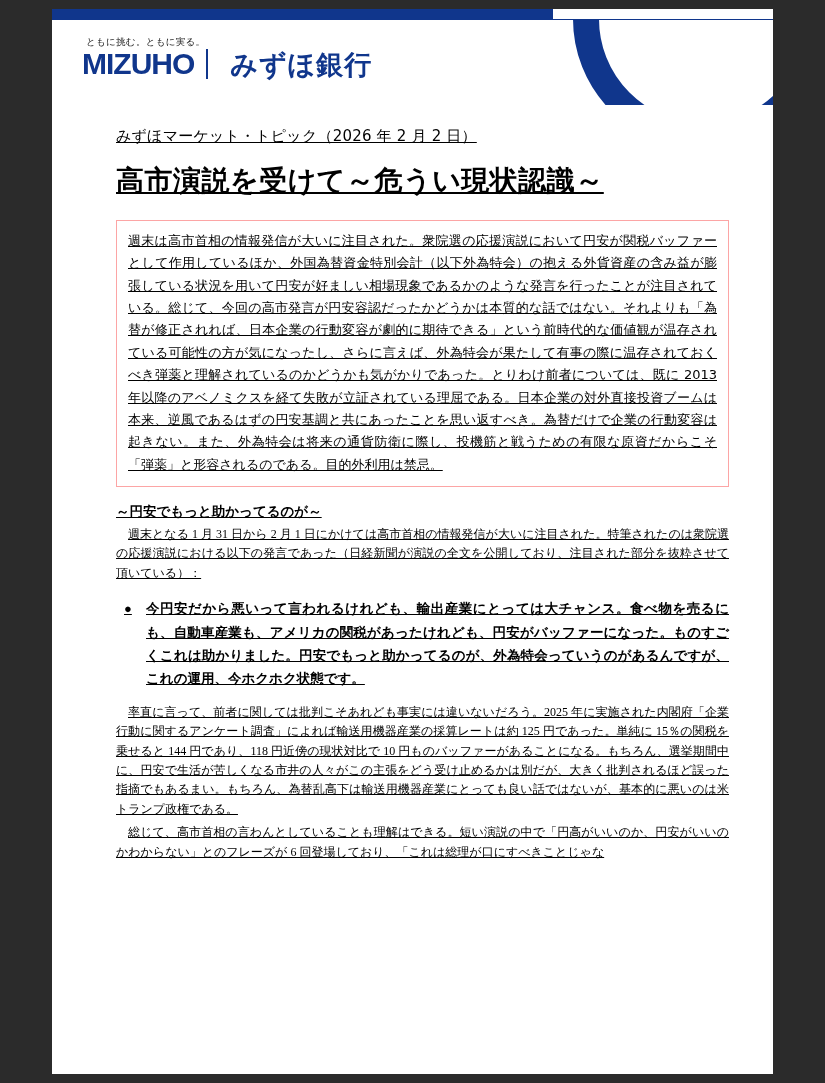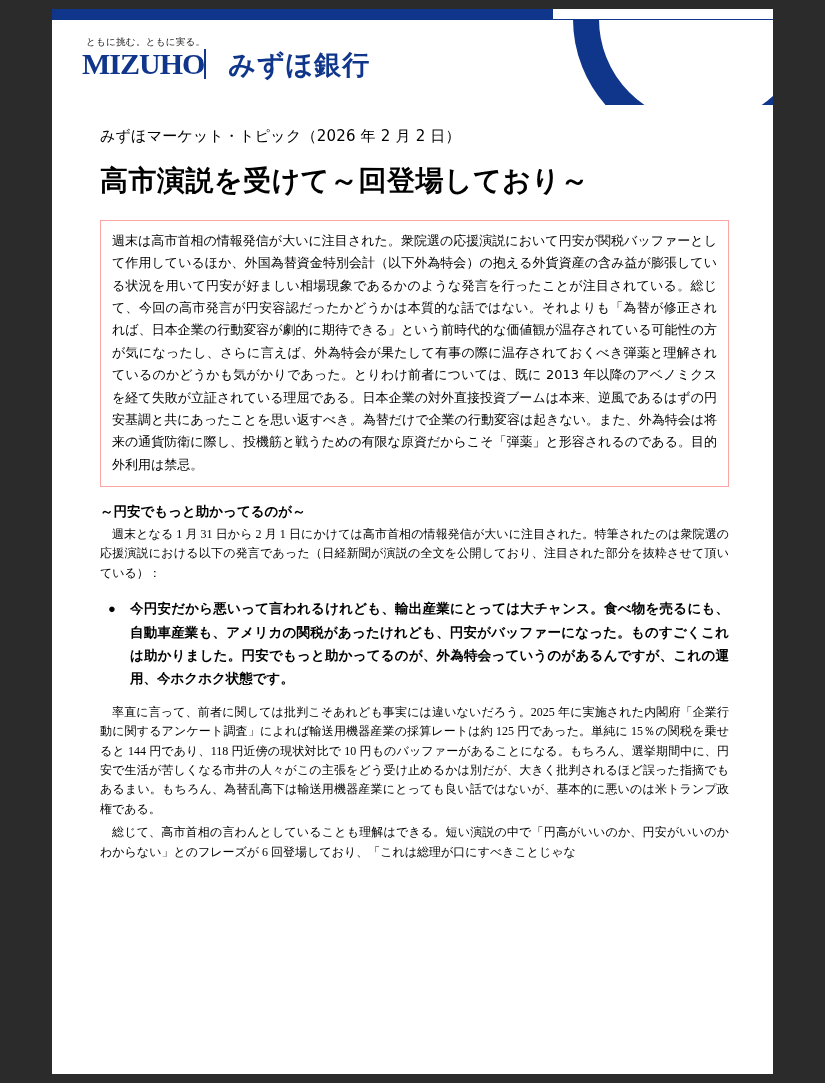--- a/index.html
+++ b/index.html
@@ -64,47 +64,49 @@
     letter-spacing: 0.3px;
   }
   .logo-row {
     position: absolute;
     left: 30px;
     top: 40px;
     display: flex;
     align-items: center;
   }
   .logo-mark {
-    font-family: Liberation Serif, serif;
+    font-family: Liberation Sans, sans-serif;
     font-weight: bold;
     font-size: 30px;
     letter-spacing: -1px;
     color: #10368c;
     line-height: 1;
+    padding-right: 12px;
   }
   .logo-divider {
     width: 2px;
     height: 30px;
     background: #10368c;
     margin-right: 13px;
   }
   .logo-text {
     font-family: "DejaVu Sans", sans-serif;
     font-weight: bold;
     font-size: 27px;
     color: #10368c;
     letter-spacing: 1px;
     line-height: 1;
     margin-left: 9px;
   }
 
   
   .doc {
-    padding: 0 44px 0 48px;
-    box-sizing: border-box;
+    padding: 0 44px 0 64px;
+    box-sizing: border-box;
+    text-decoration: underline;
   }
   .kicker {
     font-family: "DejaVu Sans", sans-serif;
     font-size: 15px;
     color: #000;
     margin-top: 22px;
     letter-spacing: 0.2px;
   }
   .title {
     font-family: "DejaVu Sans", sans-serif;
@@ -185,21 +187,21 @@
       <span class="logo-mark">MIZUHO</span>
       <span class="logo-divider"></span>
       <span class="logo-text">みずほ銀行</span>
     </div>
   </div>
 
   <div class="doc">
 
     <div class="kicker">みずほマーケット・トピック（2026 年 2 月 2 日）</div>
 
-    <h1 class="title">高市演説を受けて～回登場しており～</h1>
+    <h1 class="title">高市演説を受けて～危うい現状認識～</h1>
 
     <div class="summary-box">週末は高市首相の情報発信が大いに注目された。衆院選の応援演説において円安が関税バッファーとして作用しているほか、外国為替資金特別会計（以下外為特会）の抱える外貨資産の含み益が膨張している状況を用いて円安が好ましい相場現象であるかのような発言を行ったことが注目されている。総じて、今回の高市発言が円安容認だったかどうかは本質的な話ではない。それよりも「為替が修正されれば、日本企業の行動変容が劇的に期待できる」という前時代的な価値観が温存されている可能性の方が気になったし、さらに言えば、外為特会が果たして有事の際に温存されておくべき弾薬と理解されているのかどうかも気がかりであった。とりわけ前者については、既に 2013 年以降のアベノミクスを経て失敗が立証されている理屈である。日本企業の対外直接投資ブームは本来、逆風であるはずの円安基調と共にあったことを思い返すべき。為替だけで企業の行動変容は起きない。また、外為特会は将来の通貨防衛に際し、投機筋と戦うための有限な原資だからこそ「弾薬」と形容されるのである。目的外利用は禁忌。</div>
 
     <div class="section-head">～円安でもっと助かってるのが～</div>
 
     <p class="body">週末となる 1 月 31 日から 2 月 1 日にかけては高市首相の情報発信が大いに注目された。特筆されたのは衆院選の応援演説における以下の発言であった（日経新聞が演説の全文を公開しており、注目された部分を抜粋させて頂いている）：</p>
 
     <div class="bullet-block">
       <div class="bullet-dot">●</div>
       <div class="bullet-text">今円安だから悪いって言われるけれども、輸出産業にとっては大チャンス。食べ物を売るにも、自動車産業も、アメリカの関税があったけれども、円安がバッファーになった。ものすごくこれは助かりました。円安でもっと助かってるのが、外為特会っていうのがあるんですが、これの運用、今ホクホク状態です。</div>

